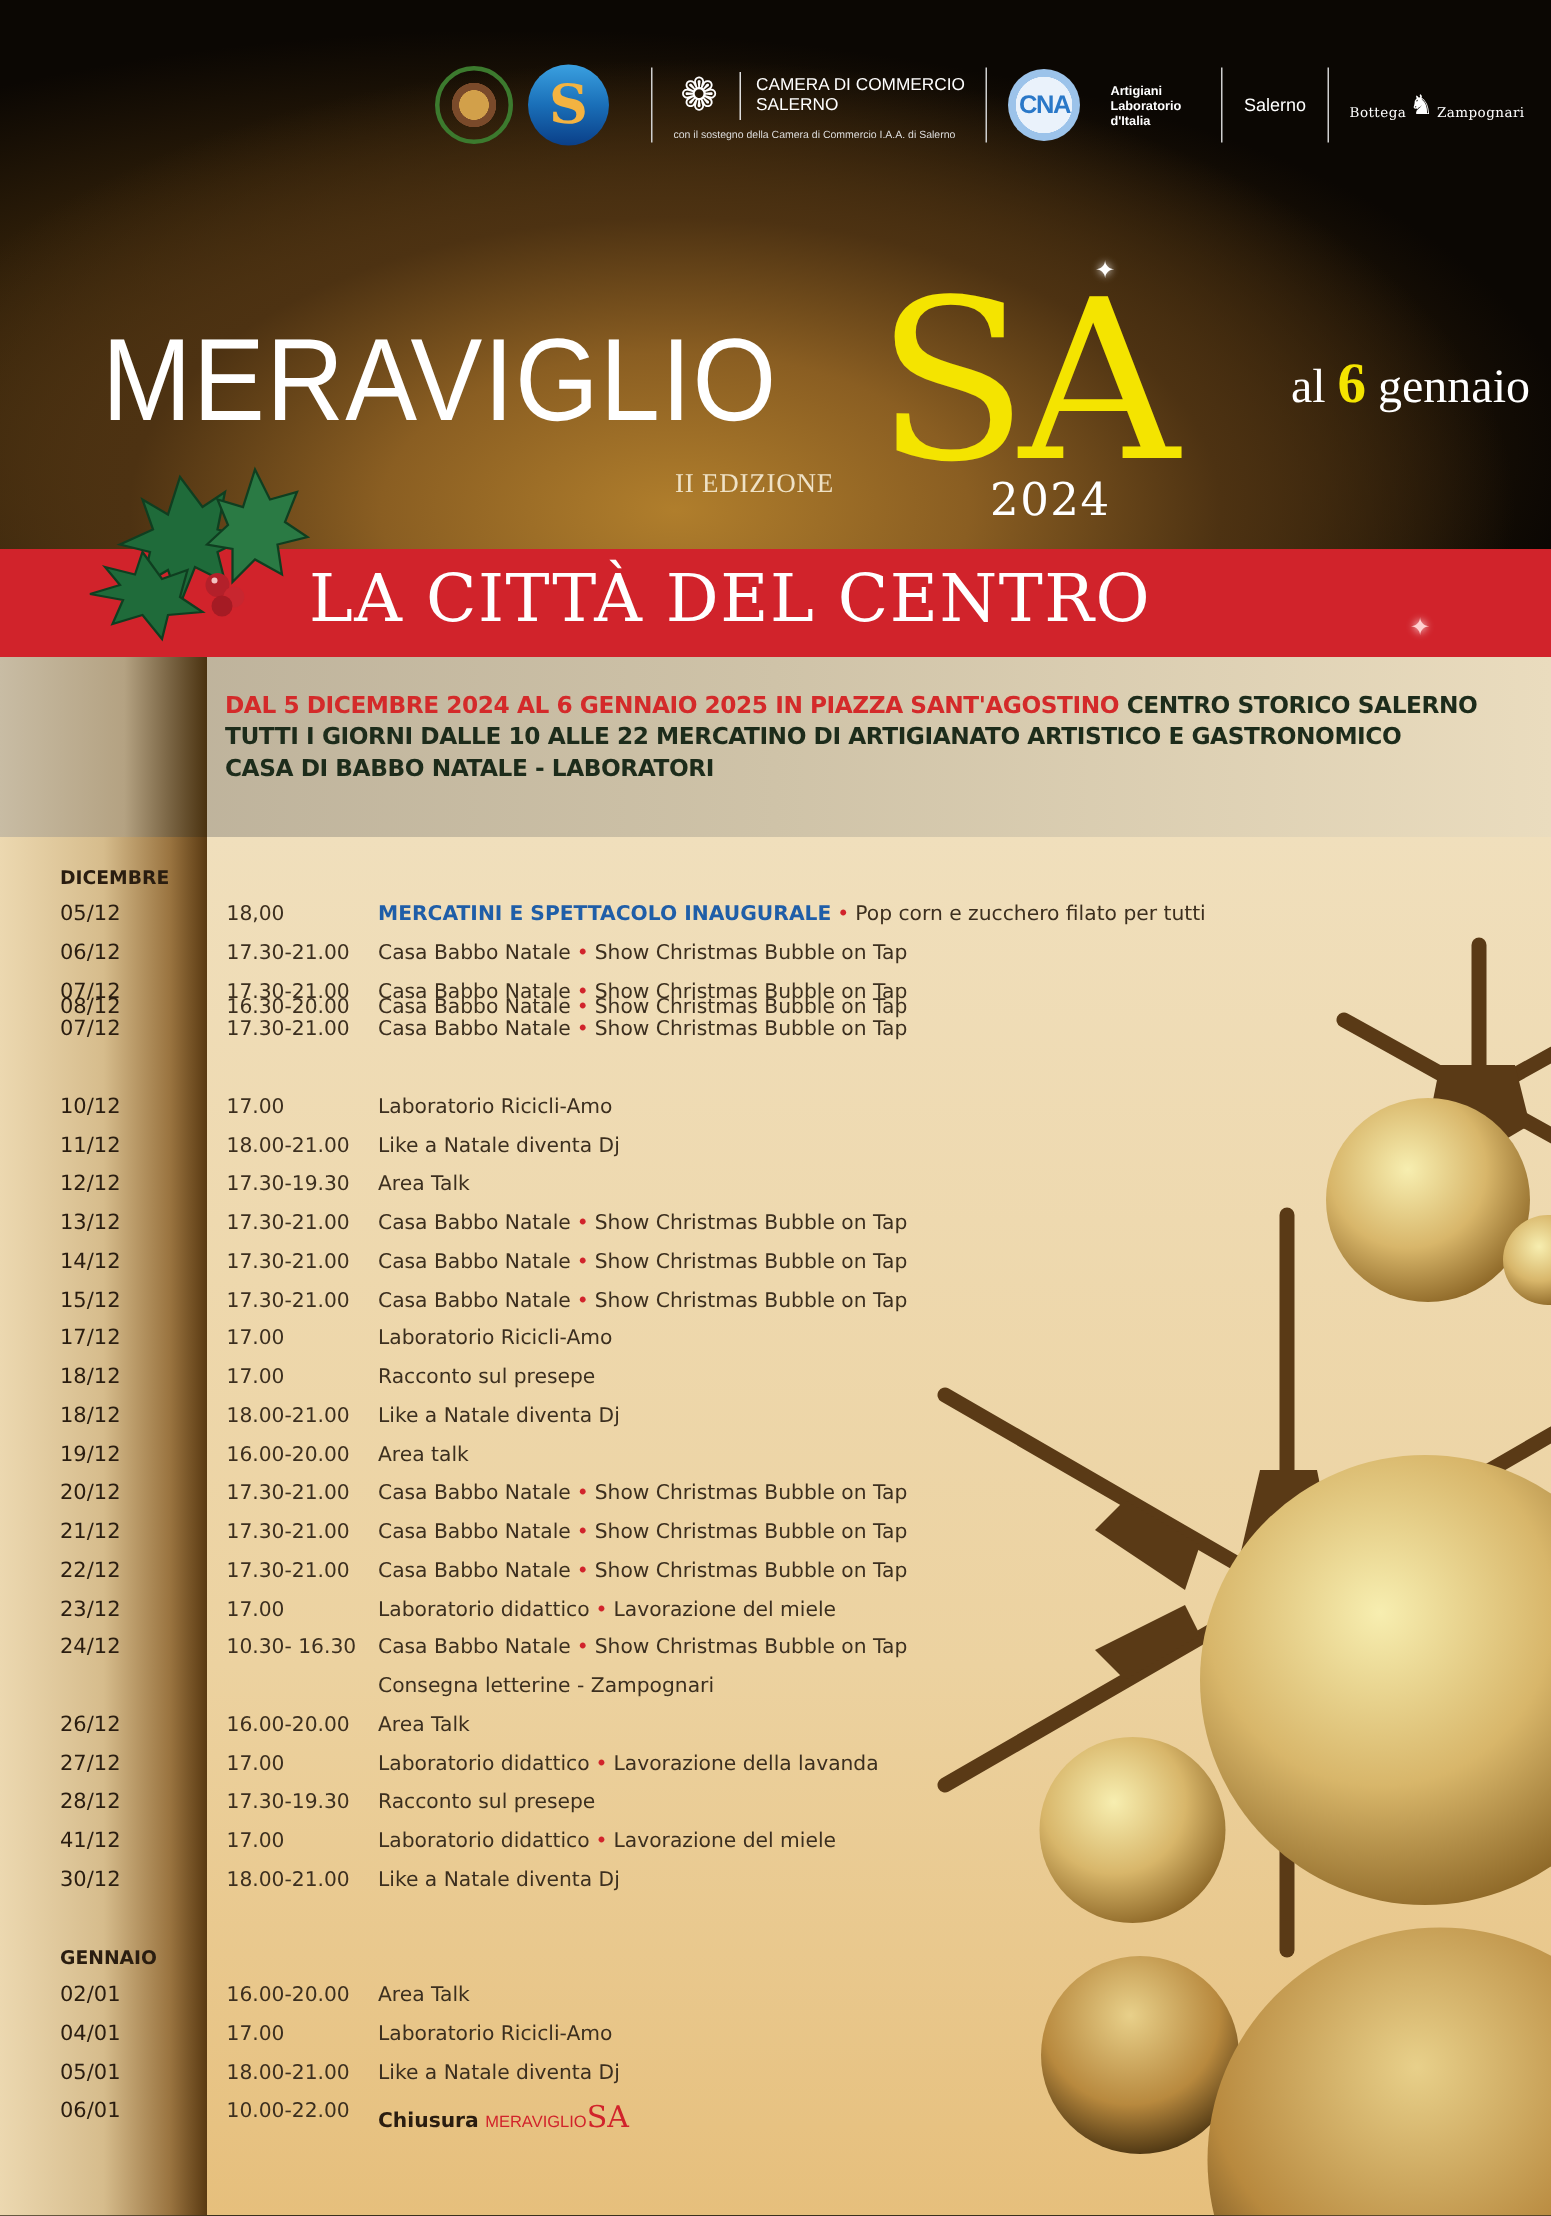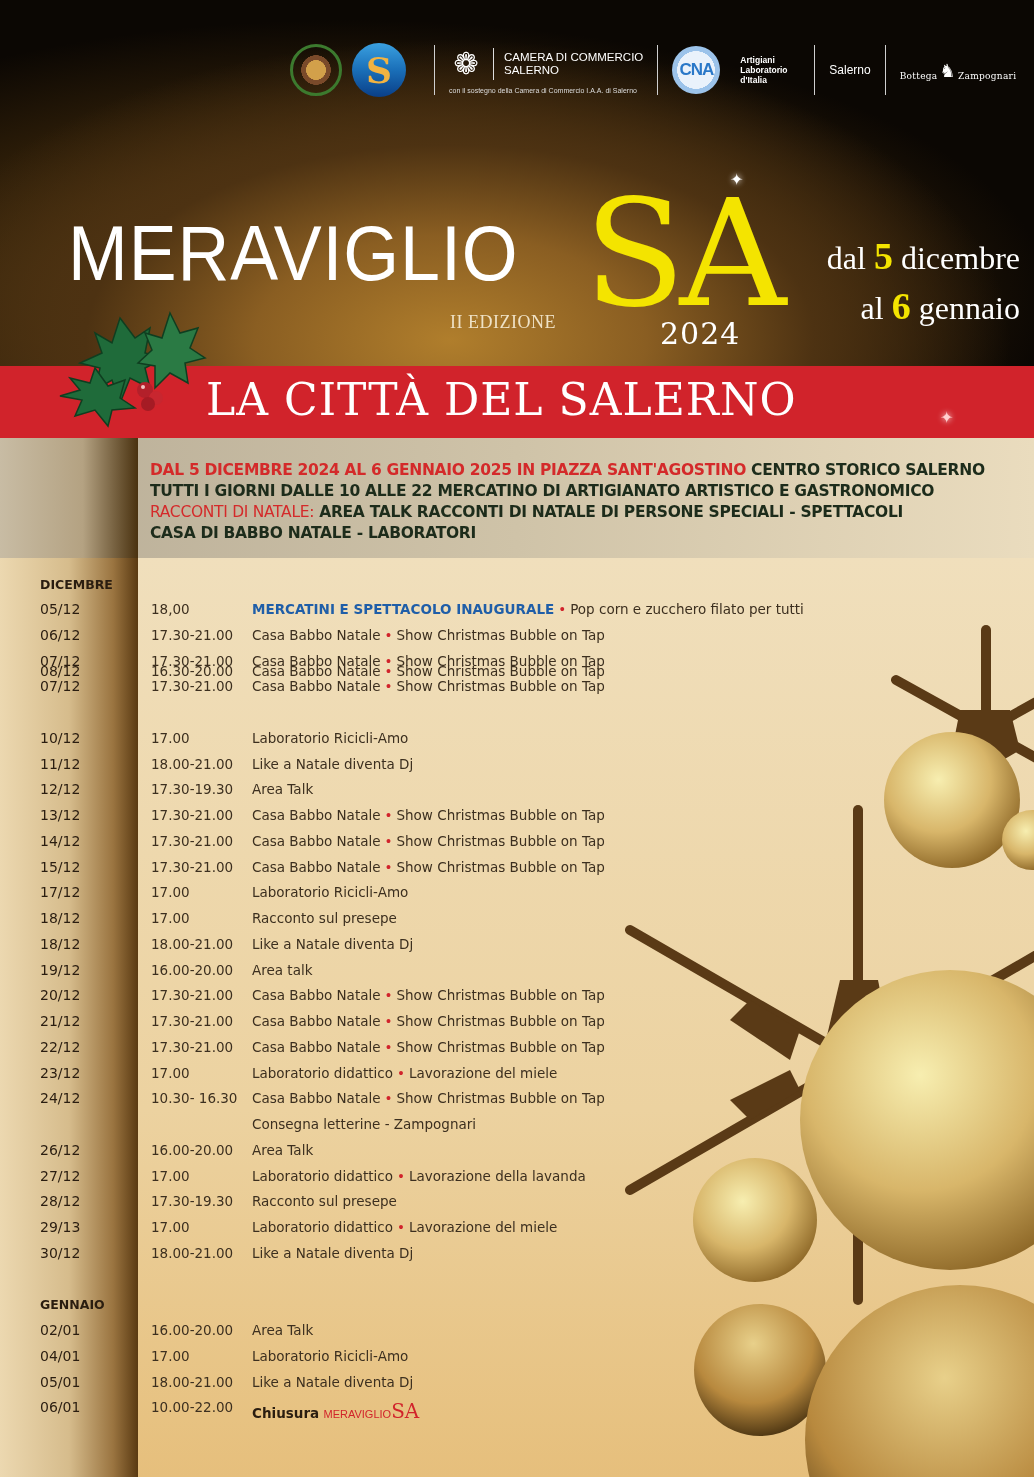--- a/index.html
+++ b/index.html
@@ -143,53 +143,47 @@
     </div>
   </div>
 
   <div class="title-main"><span>MERAVIGLIO</span></div>
   <div class="title-sa">SA</div>
   <div class="star-top">✦</div>
   <div class="edizione">II EDIZIONE</div>
   <div class="year">2024</div>
   <div class="dates">
     <div>
-      <span>dal</span>
-      <span class="num">5</span>
-      <span>dicembre</span>
-    </div>
-    <div>
       <span>al</span>
       <span class="num">6</span>
       <span>gennaio</span>
     </div>
   </div>
 </div>
 
 <div class="banner">
-  <div class="banner-title">LA CITTÀ DEL SALERNO</div>
+  <div class="banner-title">LA CITTÀ DEL CENTRO</div>
   <div class="banner-star">✦</div>
 </div>
 
 <svg class="holly" viewBox="0 0 160 120">
   <path d="M70 10 L85 30 L100 20 L95 45 L115 50 L95 60 L100 80 L80 70 L70 95 L62 72 L45 82 L50 60 L30 55 L52 45 L45 25 L62 35 Z" fill="#1f6b3a" stroke="#0f3e20" stroke-width="1.5"></path>
   <path d="M120 5 L130 25 L148 20 L140 40 L155 50 L135 55 L138 75 L120 65 L105 80 L105 58 L88 55 L102 42 L95 25 L112 30 Z" fill="#2a7a44" stroke="#0f3e20" stroke-width="1.5"></path>
   <path d="M20 70 L40 75 L45 60 L58 78 L75 72 L70 90 L85 100 L62 102 L58 118 L45 102 L25 108 L32 92 L10 88 L30 82 Z" fill="#1f6b3a" stroke="#0f3e20" stroke-width="1.5"></path>
   <circle cx="95" cy="82" r="8" fill="#b3202a"></circle>
   <circle cx="106" cy="90" r="7" fill="#c8262f"></circle>
   <circle cx="98" cy="96" r="7" fill="#a51b24"></circle>
   <circle cx="93" cy="79" r="2" fill="#f3c1c1"></circle>
 </svg>
 
 <div class="info">
   <div class="info-strip"></div>
   <div class="info-text">
     <div><span class="red">DAL 5 DICEMBRE 2024 AL 6 GENNAIO 2025 IN PIAZZA SANT'AGOSTINO</span><span> CENTRO STORICO SALERNO</span></div>
     <div>TUTTI I GIORNI DALLE 10 ALLE 22 MERCATINO DI ARTIGIANATO ARTISTICO E GASTRONOMICO</div>
-    <div><span class="redlight">RACCONTI DI NATALE:</span><span> AREA TALK RACCONTI DI NATALE DI PERSONE SPECIALI - SPETTACOLI</span></div>
     <div>CASA DI BABBO NATALE - LABORATORI</div>
   </div>
 </div>
 
 <div class="schedule-bg"></div>
 <div class="sched-strip"></div>
 
 <svg class="deco" viewBox="0 0 434 877">
   <defs>
     <radialGradient id="ball" cx="40%" cy="35%" r="70%">
@@ -343,21 +337,21 @@
       <span class="date">27/12</span>
       <span class="time">17.00</span>
       <span class="event"><span>Laboratorio didattico</span><span class="bullet">•</span><span>Lavorazione della lavanda</span></span>
     </div>
     <div class="row" style="top: 1193.25px;">
       <span class="date">28/12</span>
       <span class="time">17.30-19.30</span>
       <span class="event"><span>Racconto sul presepe</span></span>
     </div>
     <div class="row" style="top: 1219px;">
-      <span class="date">29/13</span>
+      <span class="date">41/12</span>
       <span class="time">17.00</span>
       <span class="event"><span>Laboratorio didattico</span><span class="bullet">•</span><span>Lavorazione del miele</span></span>
     </div>
     <div class="row" style="top: 1244.75px;">
       <span class="date">30/12</span>
       <span class="time">18.00-21.00</span>
       <span class="event"><span>Like a Natale diventa Dj</span></span>
     </div>
   </div>
 <div class="month-label" style="top:1297px">GENNAIO</div>

